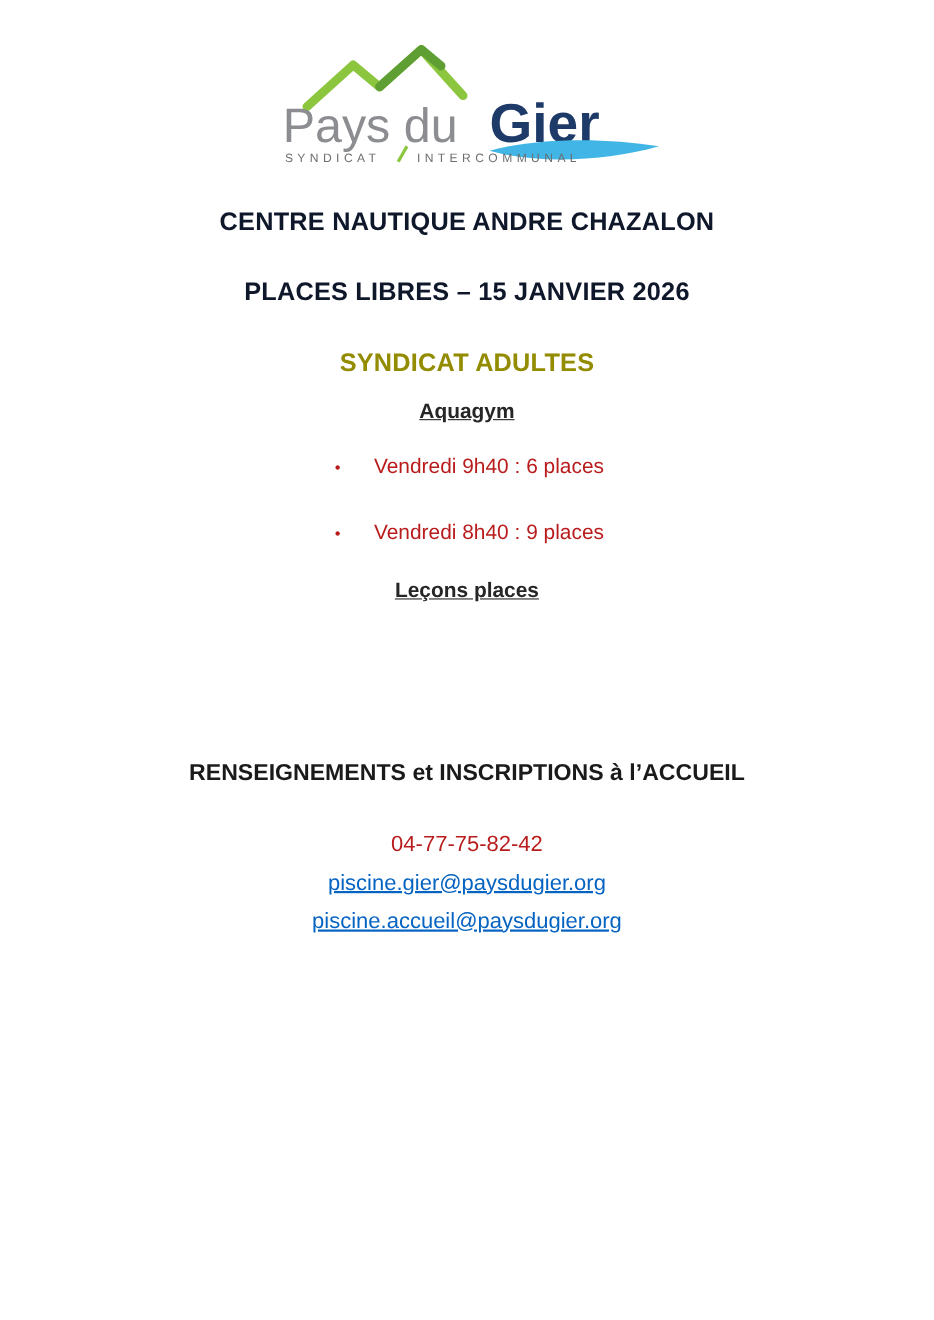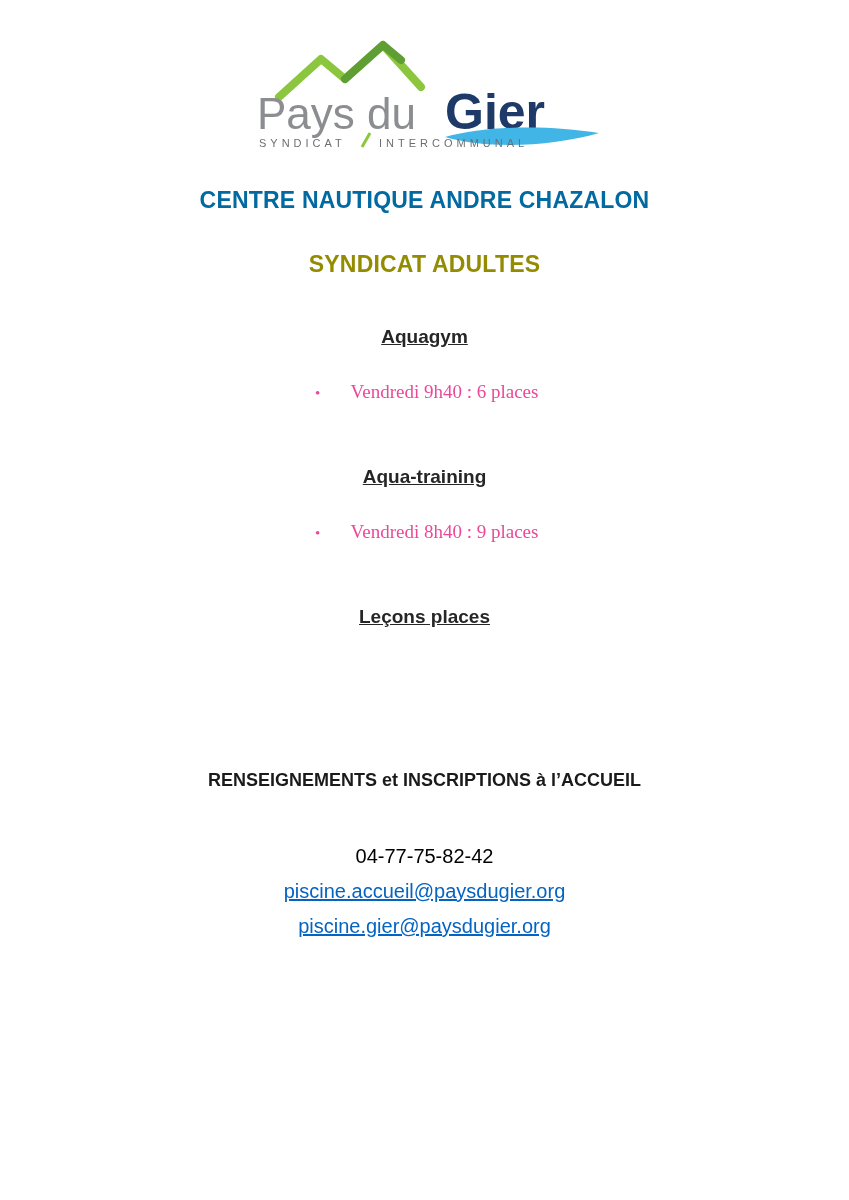--- a/index.html
+++ b/index.html
@@ -17,67 +17,66 @@
     text-align: center;
     position: relative;
     overflow: hidden;
   }
   .logo-wrap {
     padding-top: 33px;
   }
   .title {
     font-size: 23px;
     font-weight: 700;
-    color: #0369a1;
+    color: #0f172a;
     letter-spacing: 0.2px;
   }
   .title.t1 { margin-top: 32px; }
   .title.t2 { margin-top: 37px; }
   .title.activity {
     margin-top: 37px;
     color: #938B00;
   }
   .section-heading {
-    margin-top: 48px;
+    margin-top: 21px;
     font-size: 19px;
     font-weight: 700;
     text-decoration: underline;
     color: #262626;
   }
   .list {
     margin-top: 28px;
   }
   .list-inner {
     display: inline-block;
     text-align: left;
   }
   .li {
     font-size: 19px;
-    line-height: 32px;
+    line-height: 22px;
     margin-bottom: 9px;
-    color: #ec4899;
-    font-family: Liberation Serif, serif;
+    color: #b91c1c;
   }
   .bullet {
     display: inline-block;
     width: 14px;
     margin-right: 26px;
     text-align: center;
     font-size: 15px;
   }
   .footer-heading {
     margin-top: 142px;
-    font-size: 18px;
+    font-size: 21px;
     font-weight: 700;
     color: #1a1a1a;
   }
   .phone {
-    margin-top: 54px;
+    margin-top: 42px;
     font-size: 20px;
-    color: #000000;
+    color: #b91c1c;
   }
   .email {
     margin-top: 12px;
     font-size: 20px;
   }
   .email a {
     color: #0563C1;
     text-decoration: underline;
     cursor: pointer;
   }
@@ -94,44 +93,44 @@
       <text x="8" y="96" font-size="44" fill="#8B8D90" font-family="Liberation Sans, sans-serif">Pays du</text>
       <text x="196" y="96" font-size="50" font-weight="bold" fill="#1E3A68" font-family="Liberation Sans, sans-serif">Gier</text>
       <path d="M196,104 C240,92 300,92 350,100 C305,113 240,117 196,104 Z" fill="#41B6E6"></path>
       <text x="10" y="114" font-size="11" letter-spacing="4" fill="#6D6E71" font-family="Liberation Sans, sans-serif">SYNDICAT</text>
       <path d="M113,114 l8,-14" stroke="#8CC63F" stroke-width="3" fill="none"></path>
       <text x="130" y="114" font-size="11" letter-spacing="4" fill="#6D6E71" font-family="Liberation Sans, sans-serif">INTERCOMMUNAL</text>
     </svg>
   </div>
 
   <div class="title t1">CENTRE NAUTIQUE ANDRE CHAZALON</div>
+  <div class="title t2">PLACES LIBRES – 15 JANVIER 2026</div>
   <div class="title activity">SYNDICAT ADULTES</div>
 
   <div class="section-heading">Aquagym</div>
   <div class="list">
     <div class="list-inner">
       <div class="li">
         <span class="bullet">•</span><span>Vendredi 9h40 : 6 places</span>
       </div>
     </div>
   </div>
 
-  <div class="section-heading">Aqua-training</div>
   <div class="list">
     <div class="list-inner">
       <div class="li">
         <span class="bullet">•</span><span>Vendredi 8h40 : 9 places</span>
       </div>
     </div>
   </div>
 
   <div class="section-heading">Leçons places</div>
 
   <div class="footer-heading">RENSEIGNEMENTS et INSCRIPTIONS à l’ACCUEIL</div>
   <div class="phone">04-77-75-82-42</div>
   <div class="email">
-    <a href="#">piscine.accueil@paysdugier.org</a>
+    <a href="#">piscine.gier@paysdugier.org</a>
   </div>
   <div class="email">
-    <a href="#">piscine.gier@paysdugier.org</a>
+    <a href="#">piscine.accueil@paysdugier.org</a>
   </div>
 
 </div>
 
 </body></html>

